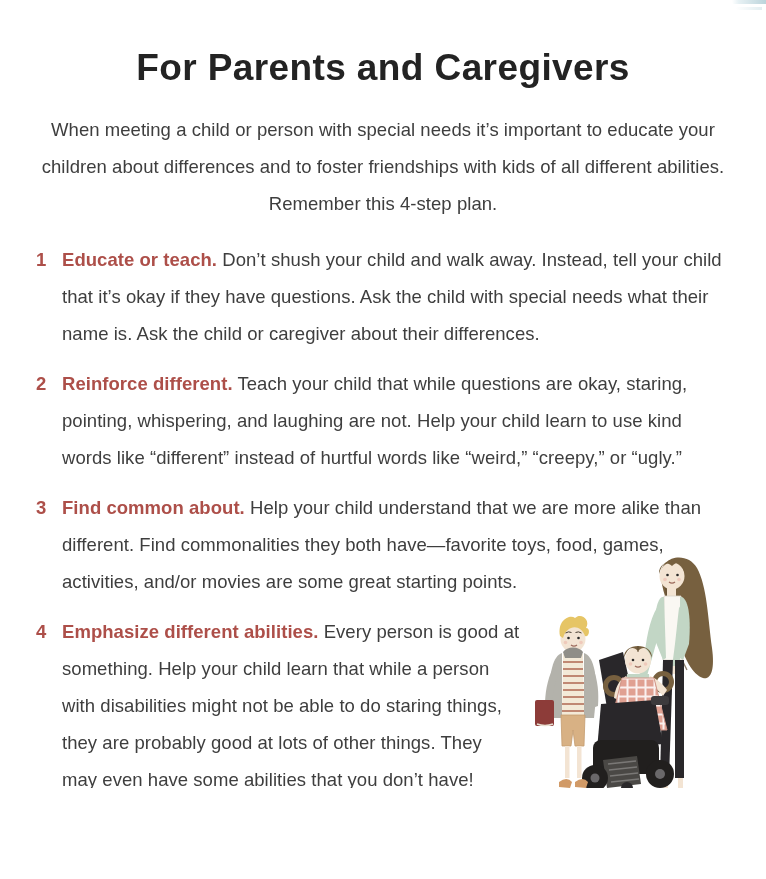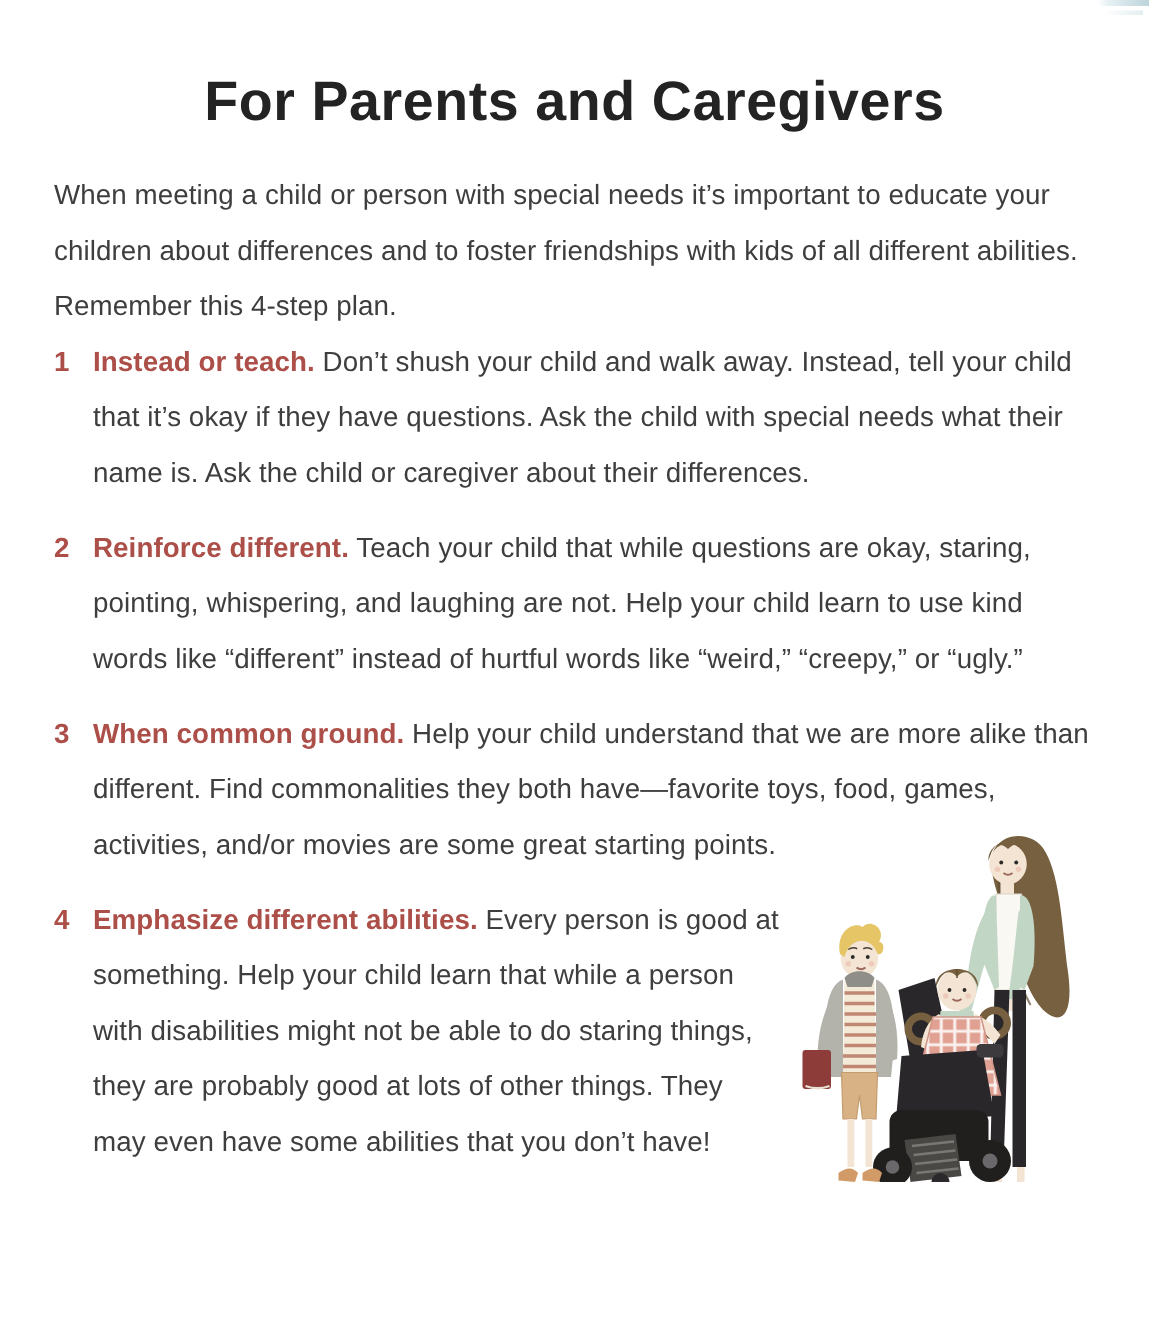--- a/index.html
+++ b/index.html
@@ -38,20 +38,22 @@
     color:var(--title-color);
   }
   .content{
     padding:0 36px;
     font-size:18.5px;
     line-height:37px;
     letter-spacing:0.05px;
   }
   .intro{
     margin-top:21px;
+    margin-bottom:19px;
+    text-align:center;
   }
   ol.steps{list-style:none;}
   .step{
     display:flex;
     margin-bottom:13px;
   }
   .step-num{
     flex:0 0 26px;
     color:var(--accent-red);
     font-weight:600;
@@ -78,29 +80,29 @@
   <div class="edge-artifact-2"></div>
 
   <h1 class="title">For Parents and Caregivers</h1>
 
   <div class="content">
     <p class="intro">When meeting a child or person with special needs it’s important to educate your children about differences and to foster friendships with kids of all different abilities. Remember this 4-step plan.</p>
 
     <ol class="steps">
       <li class="step">
         <span class="step-num">1</span>
-        <div class="step-text"><span class="step-lead">Instead or teach.</span> <span>Don’t shush your child and walk away. Instead, tell your child that it’s okay if they have questions. Ask the child with special needs what their name is. Ask the child or caregiver about their differences.</span></div>
+        <div class="step-text"><span class="step-lead">Educate or teach.</span> <span>Don’t shush your child and walk away. Instead, tell your child that it’s okay if they have questions. Ask the child with special needs what their name is. Ask the child or caregiver about their differences.</span></div>
       </li>
       <li class="step">
         <span class="step-num">2</span>
         <div class="step-text"><span class="step-lead">Reinforce different.</span> <span>Teach your child that while questions are okay, staring, pointing, whispering, and laughing are not. Help your child learn to use kind words like “different” instead of hurtful words like “weird,” “creepy,” or “ugly.”</span></div>
       </li>
       <li class="step">
         <span class="step-num">3</span>
-        <div class="step-text"><span class="step-lead">When common ground.</span> <span>Help your child understand that we are more alike than different. Find commonalities they both have—favorite toys, food, games, activities, and/or movies are some great starting points.</span></div>
+        <div class="step-text"><span class="step-lead">Find common about.</span> <span>Help your child understand that we are more alike than different. Find commonalities they both have—favorite toys, food, games, activities, and/or movies are some great starting points.</span></div>
       </li>
       <li class="step narrow">
         <span class="step-num">4</span>
         <div class="step-text"><span class="step-lead">Emphasize different abilities.</span> <span>Every person is good at something. Help your child learn that while a person with disabilities might not be able to do staring things, they are probably good at lots of other things. They may even have some abilities that you don’t have!</span></div>
       </li>
     </ol>
   </div>
 
   <svg class="illustration" viewBox="0 0 238 278" aria-hidden="true">
     <defs>

